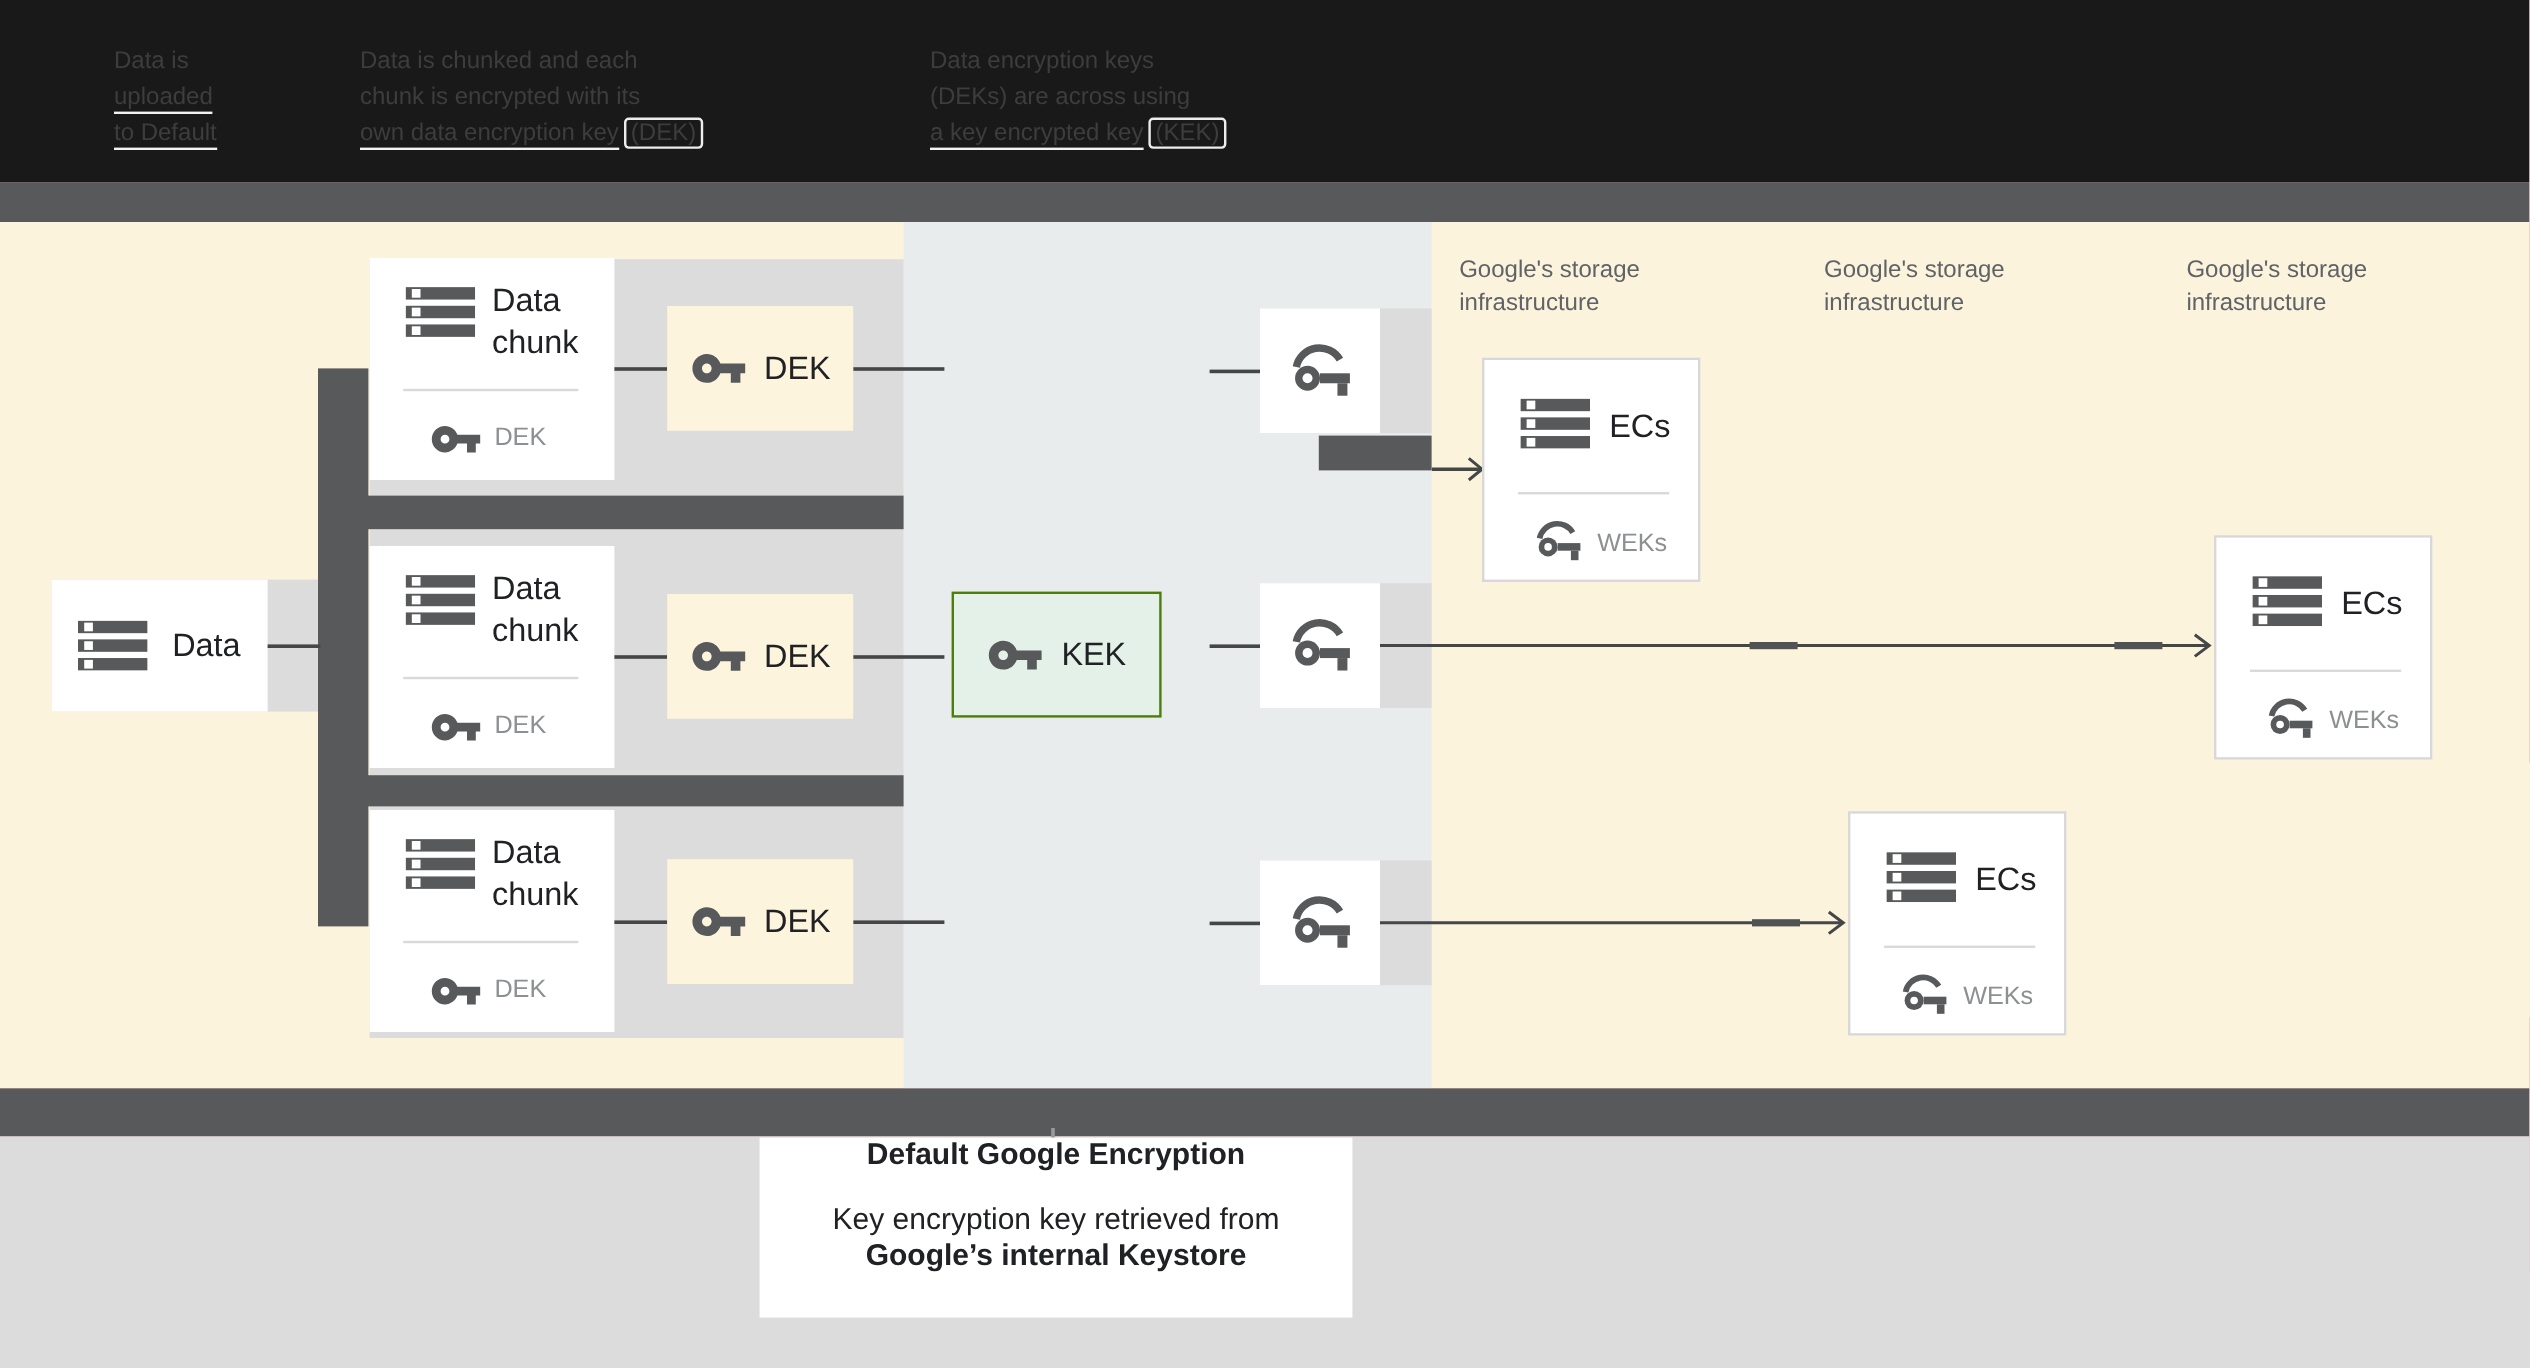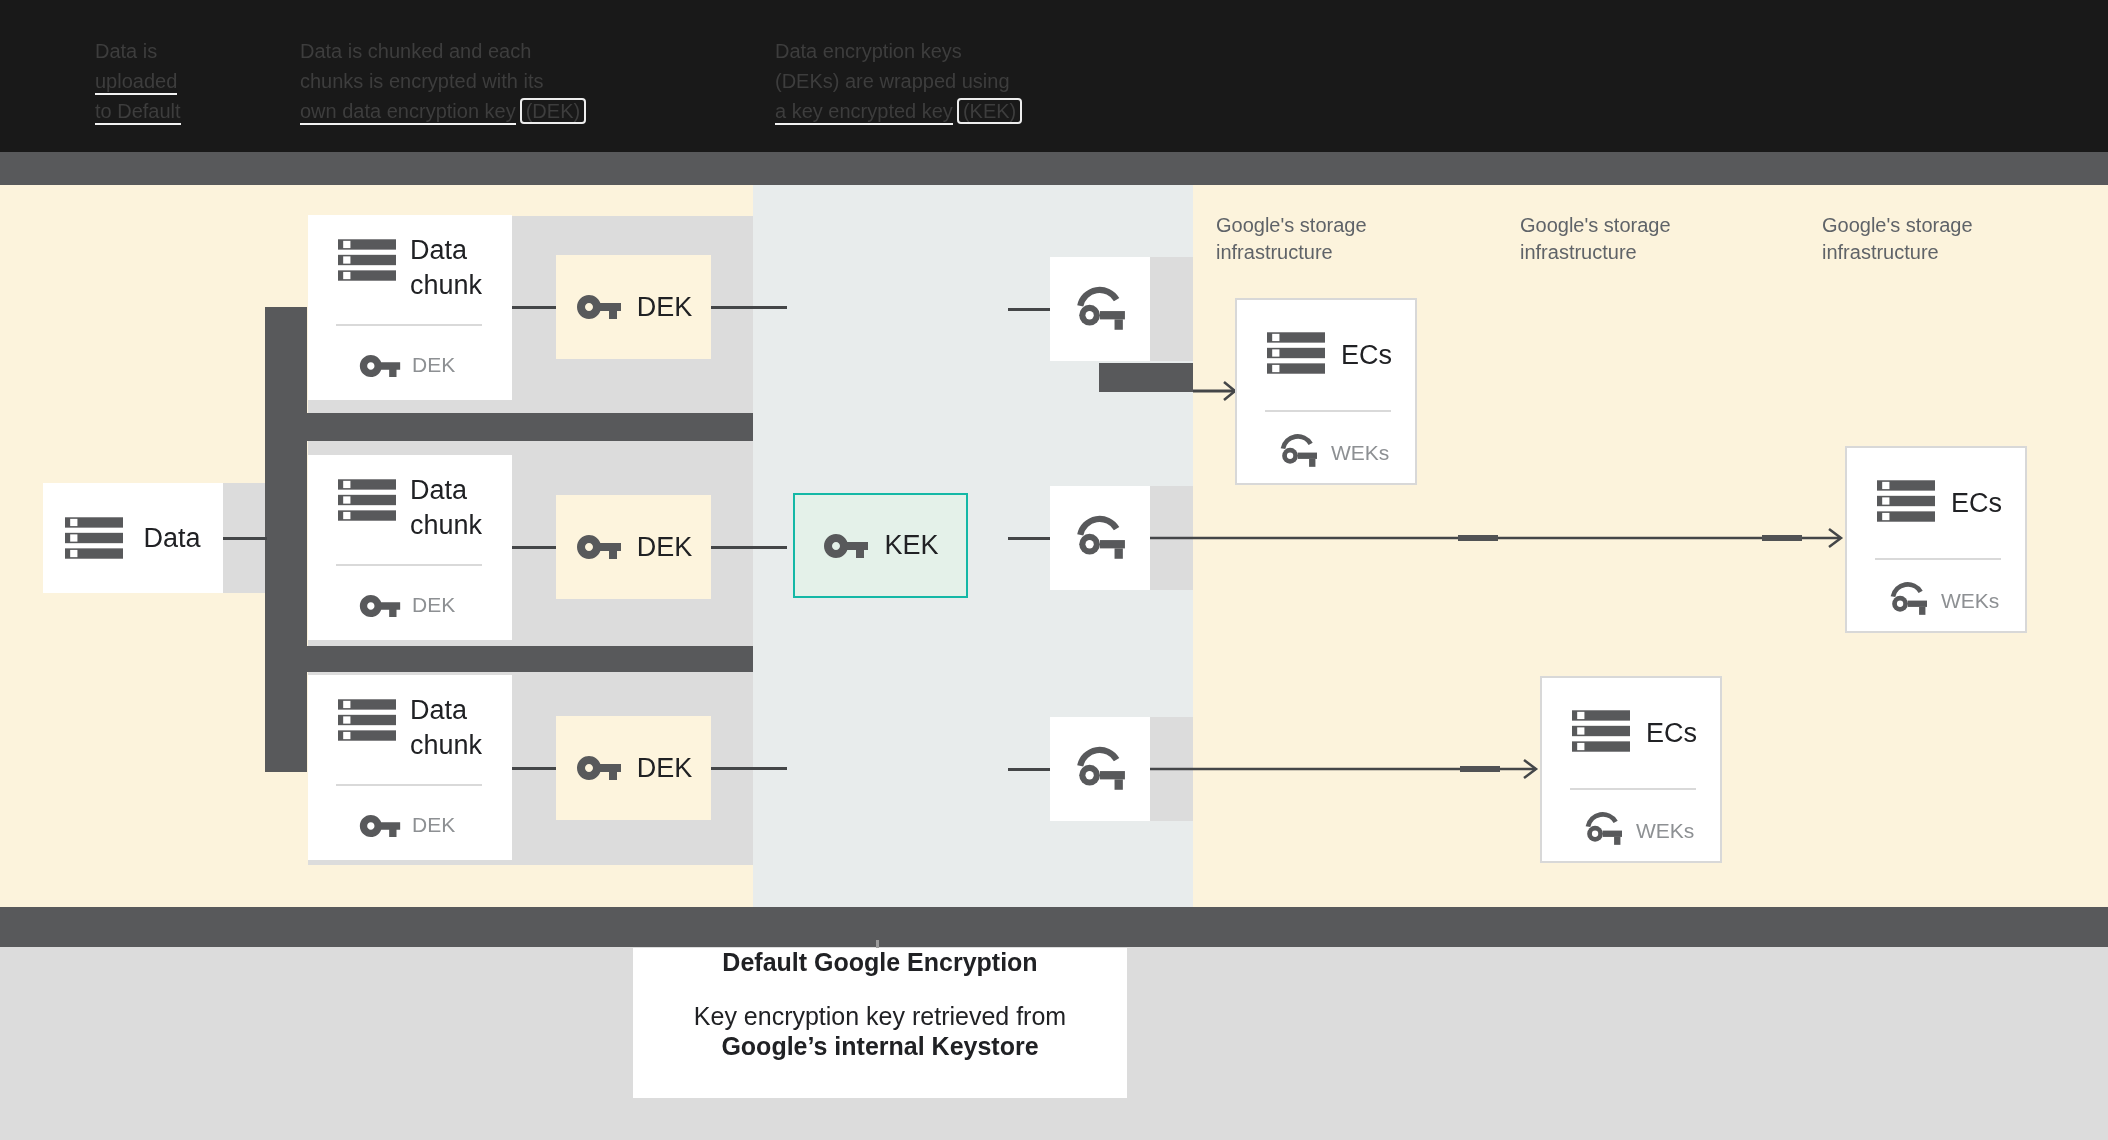--- a/index.html
+++ b/index.html
@@ -23,21 +23,21 @@
   .line{background:#444648;}
 
   
   .flex-center{display:flex;align-items:center;justify-content:center;}
   .big-label{font-size:27px;color:#202124;}
   .sub-label{font-size:21px;color:#8d9093;}
   .icon{color:#58595b;display:inline-block;line-height:0;}
   .chunk-divider{background:#d9d9d9;}
   .ecs-box{background:#fff;border:2px solid #d8d8d8;box-sizing:border-box;}
   .dek-box{background:#fdf4dd;}
-  .kek-box{background:#e4f1e9;border:2px solid #14b8a6;box-sizing:border-box;}
+  .kek-box{background:#e4f1e9;border:2px solid #4d7c0f;box-sizing:border-box;}
   .storage-label{font-size:20px;line-height:27px;color:#5f6368;}
 
   
   .footer{left:0;top:947px;width:2108px;height:193px;background:#dcdcdc;}
   .caption-box{left:633px;top:948px;width:494px;height:150px;background:#ffffff;text-align:center;}
   .caption-title{font-size:25px;font-weight:bold;color:#202124;}
   .caption-line{font-size:25px;color:#202124;line-height:30px;}
 </style>
 </head>
 <body>
@@ -47,29 +47,29 @@
   <div class="abs header"></div>
 
   <div class="abs hdr-block" style="left:95px;top:36px;">
     <div>Data is</div>
     <div><span class="hdr-link">uploaded</span></div>
     <div><span class="hdr-link">to Default</span></div>
   </div>
 
   <div class="abs hdr-block" style="left:300px;top:36px;">
     <div>Data is chunked and each</div>
-    <div>chunks is encrypted with its</div>
+    <div>chunk is encrypted with its</div>
     <div>
       <span class="hdr-link">own data encryption key</span><span class="hdr-tag">(DEK)</span>
     </div>
   </div>
 
   <div class="abs hdr-block" style="left:775px;top:36px;">
     <div>Data encryption keys</div>
-    <div>(DEKs) are wrapped using</div>
+    <div>(DEKs) are across using</div>
     <div>
       <span class="hdr-link">a key encrypted key</span><span class="hdr-tag">(KEK)</span>
     </div>
   </div>
 
 
   <div class="abs band" style="left:0;top:152px;width:2108px;height:33px;"></div>
 
   <div class="abs cream"></div>
   <div class="abs kek-column"></div>

